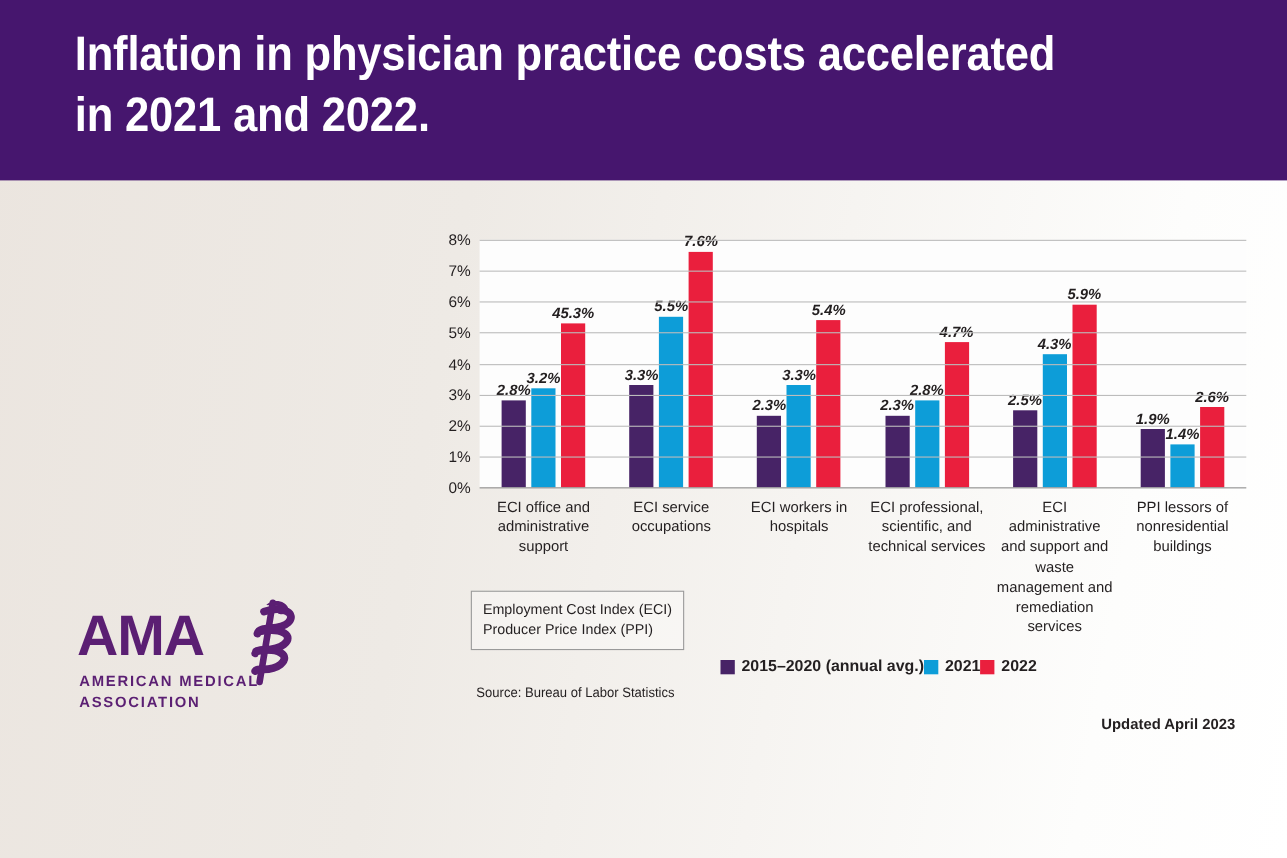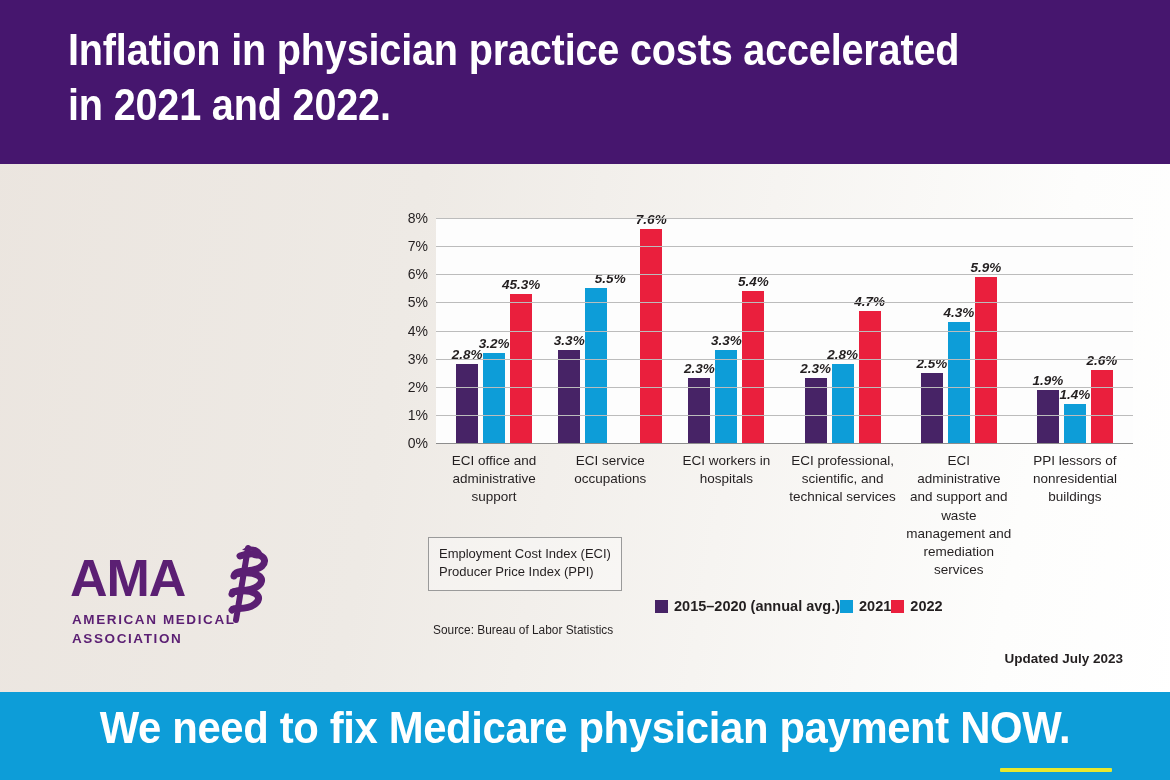--- a/index.html
+++ b/index.html
@@ -347,21 +347,21 @@
             <div class="bar" style="height: 149.062px;">
               <div class="fill" style="height: 149.062px; background: rgb(234, 31, 61);"></div>
               <div class="val" style="bottom: 151.062px;">45.3%</div>
             </div>
           </div>
           <div class="group">
             <div class="bar" style="height: 92.8125px;">
               <div class="fill" style="height: 92.8125px; background: rgb(71, 35, 102);"></div>
               <div class="val" style="bottom: 94.8125px;">3.3%</div>
             </div>
-            <div class="bar" style="height: 132px; padding-left: 28px;">
+            <div class="bar" style="height: 132px;">
               <div class="fill" style="height: 154.688px; background: rgb(13, 157, 216);"></div>
               <div class="val" style="bottom: 156.688px;">5.5%</div>
             </div>
             <div class="bar" style="height: 213.75px;">
               <div class="fill" style="height: 213.75px; background: rgb(234, 31, 61);"></div>
               <div class="val" style="bottom: 215.75px;">7.6%</div>
             </div>
           </div>
           <div class="group">
             <div class="bar" style="height: 64.6875px;">
@@ -456,20 +456,16 @@
       <div class="legend-item">
         <span class="swatch" style="background: rgb(13, 157, 216);"></span>
         <span>2021</span>
       </div>
       <div class="legend-item">
         <span class="swatch" style="background: rgb(234, 31, 61);"></span>
         <span>2022</span>
       </div>
     </div>
 
-  <div class="updated">Updated July 2023</div>
-
-  <div class="footer">
-    <div class="footer-text">We need to fix Medicare physician payment NOW.</div>
-    <div class="footer-underline"></div>
-  </div>
+  <div class="updated">Updated April 2023</div>
+
 
 </div>
 
 </body></html>

